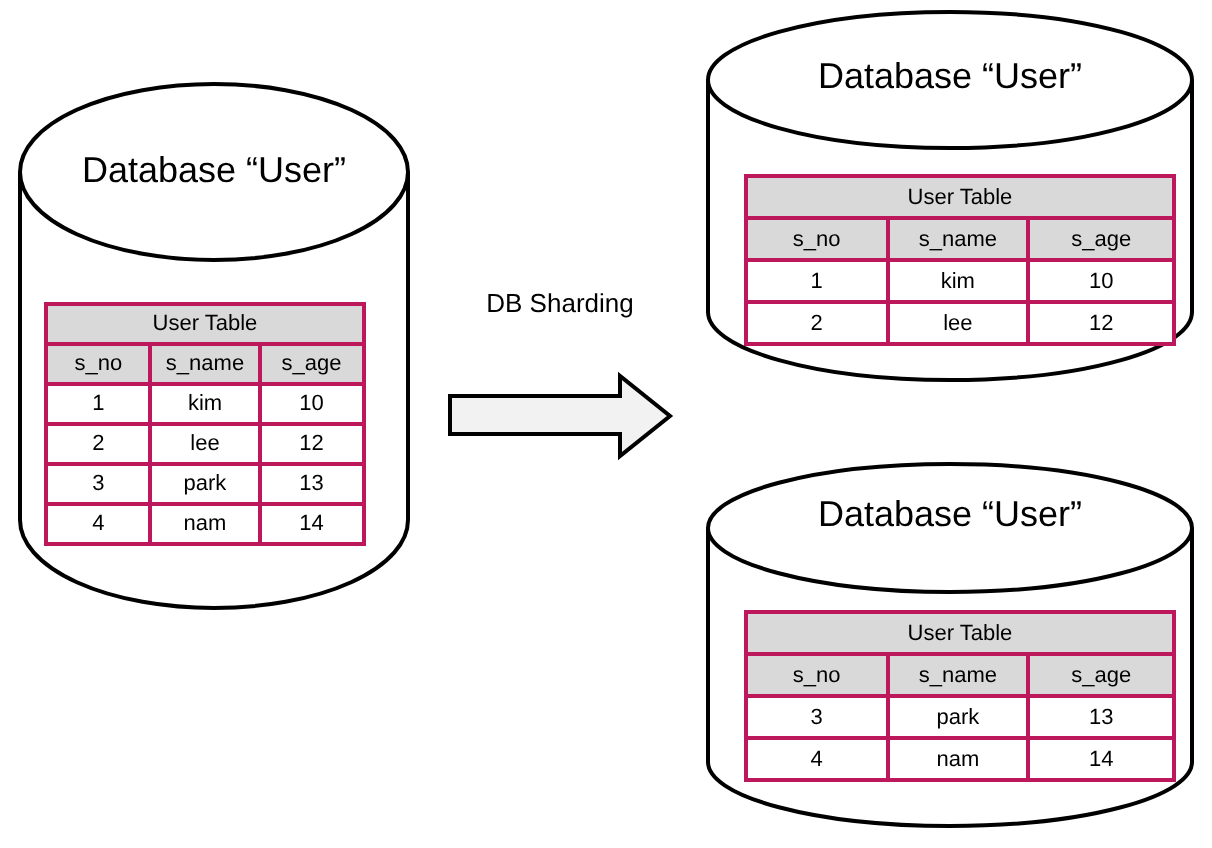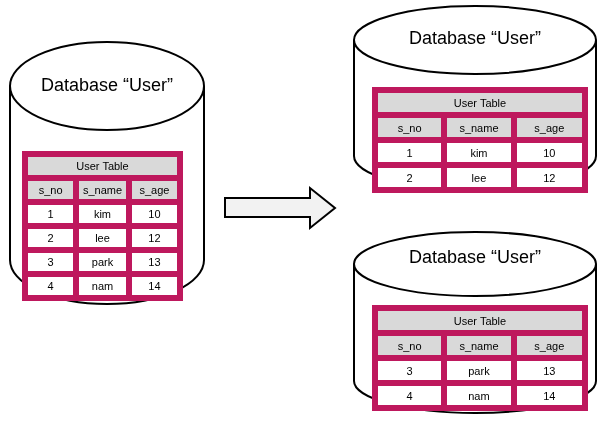--- a/index.html
+++ b/index.html
@@ -31,21 +31,21 @@
   table.user-table {
     position: absolute;
     border-collapse: collapse;
     table-layout: fixed;
     background: #ffffff;
     border: 2px solid #1a1a1a;
     font-size: 11px;
   }
   table.user-table th,
   table.user-table td {
-    border: 6px solid #be185d;
+    border: 2px solid #be185d;
     font-weight: normal;
     text-align: center;
     vertical-align: middle;
     padding: 0;
     overflow: hidden;
   }
   table.user-table th { background: #d9d9d9; }
   table.user-table td { background: #ffffff; }
   table.tbl-left  th, table.tbl-left  td { height: 18px; }
   table.tbl-right th, table.tbl-right td { height: 19px; }
@@ -105,20 +105,21 @@
         </tr>
         <tr>
           <td>4</td>
           <td>nam</td>
           <td>14</td>
         </tr>
       </tbody>
     </table>
   </div>
 
+  <div class="sharding-label">DB Sharding</div>
 
   <svg class="abs" style="left:222px; top:185px;" width="118" height="48" viewBox="0 0 118 48">
     <polygon points="3,13 88,13 88,3 113,23 88,43 88,32 3,32" fill="#f2f2f2" stroke="#000000" stroke-width="2"></polygon>
   </svg>
 
   <div class="db-group" style="left:352px; top:4px; width:246px; height:192px;">
     <svg width="246" height="192" viewBox="0 0 246 192">
       <path d="M2,36 L2,152 A121,34 0 0 0 244,152 L244,36" fill="#ffffff" stroke="#000000" stroke-width="2"></path>
       <ellipse cx="123" cy="36" rx="121" ry="34" fill="#ffffff" stroke="#000000" stroke-width="2"></ellipse>
     </svg>

